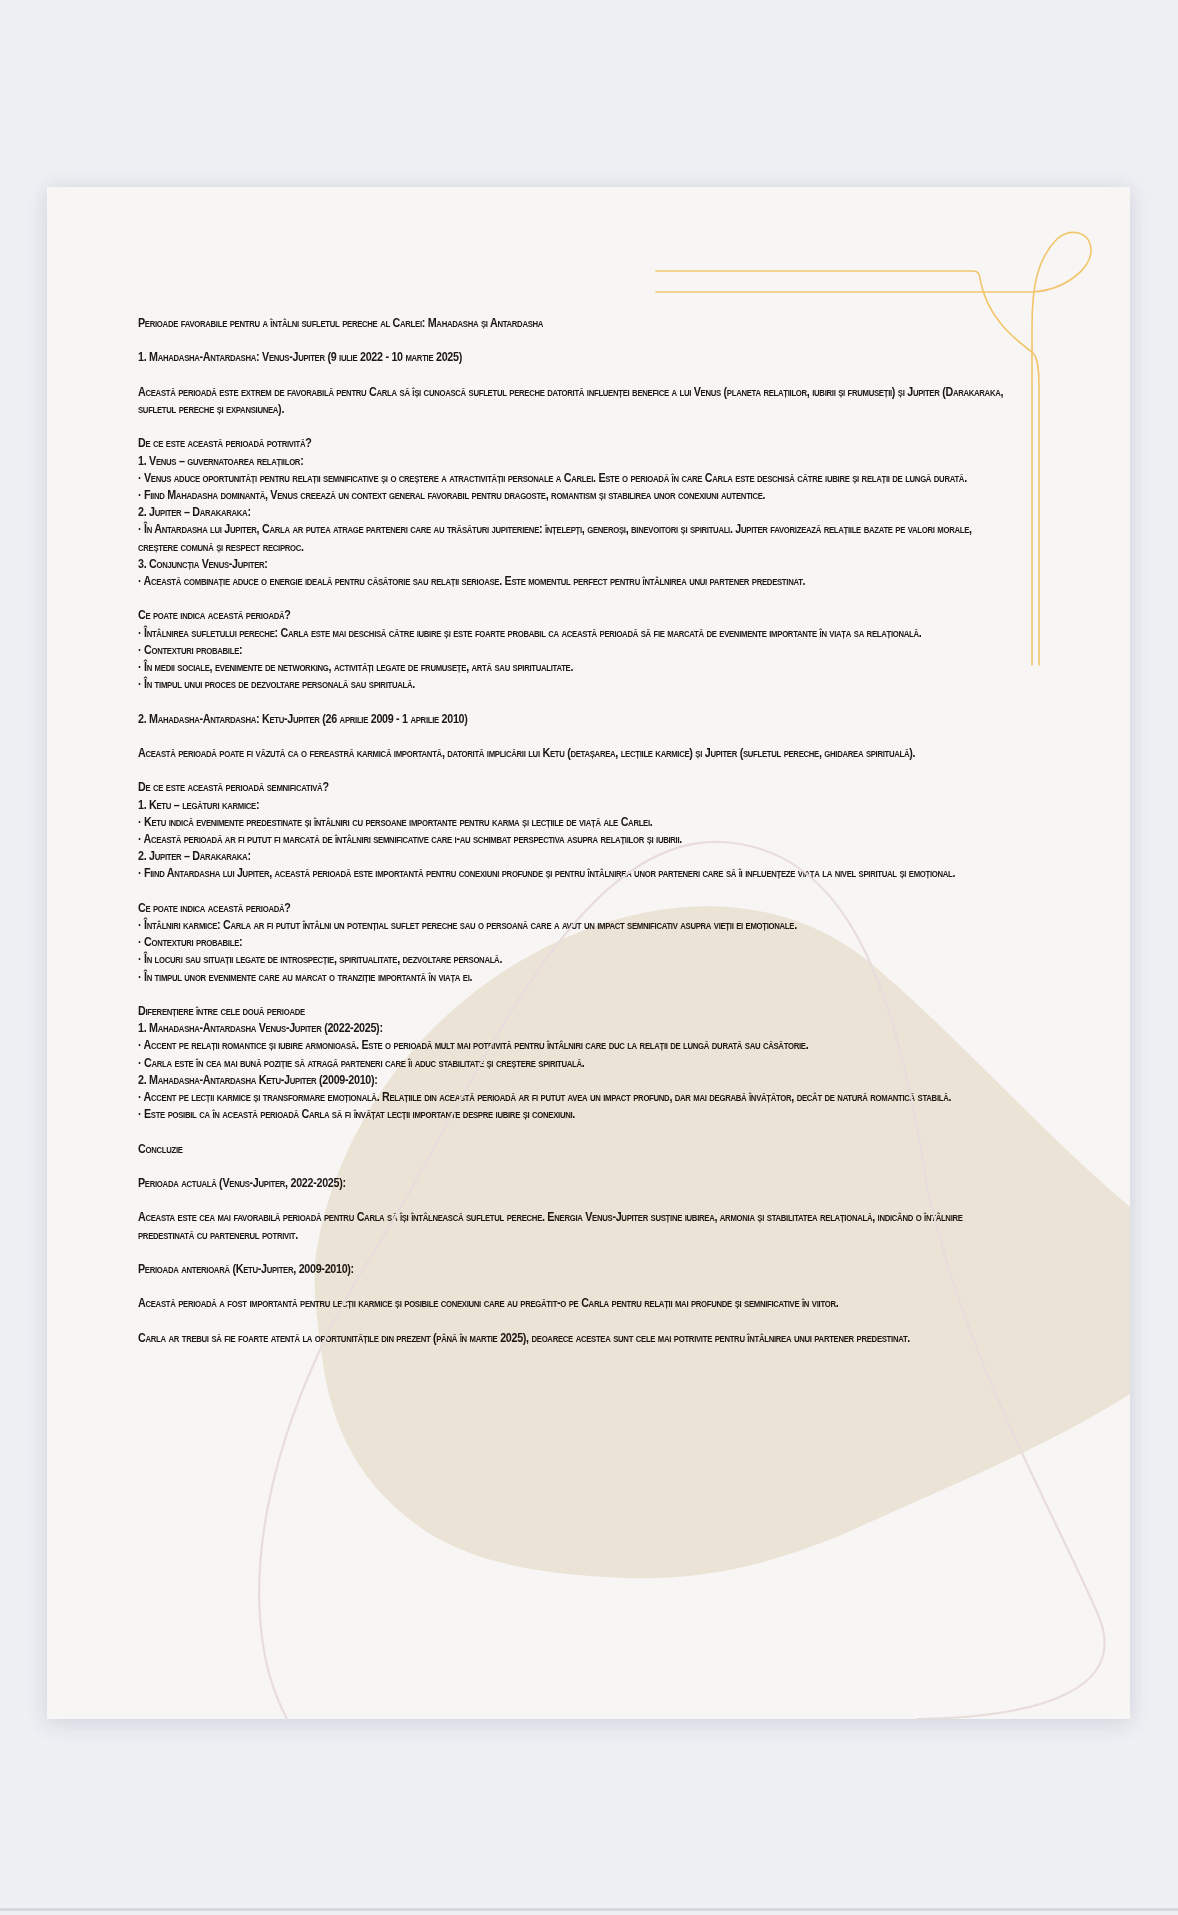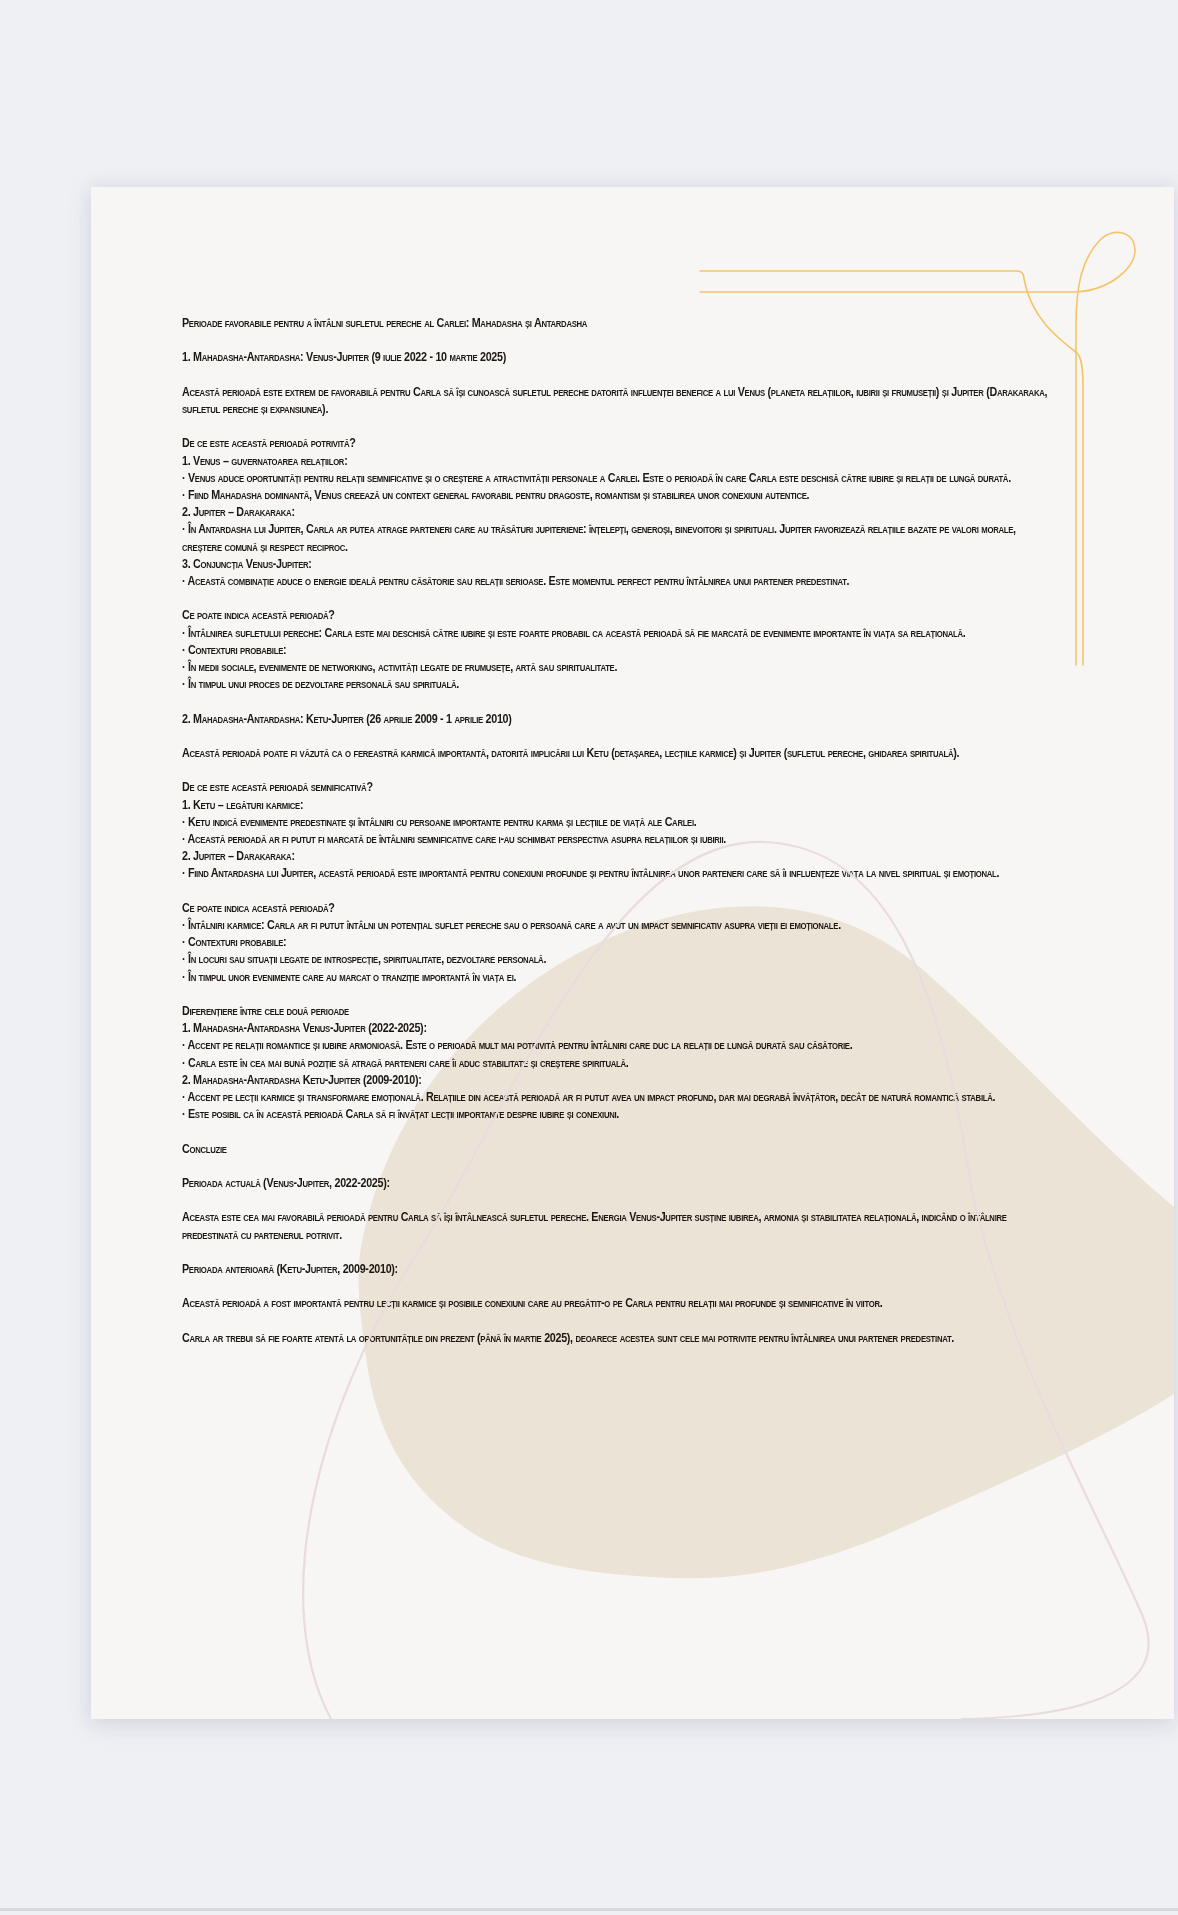--- a/index.html
+++ b/index.html
@@ -7,21 +7,20 @@
     width:1178px; height:1915px; position:relative; overflow:hidden;
     background:#eff0f4;
     font-family:"Liberation Sans", sans-serif;
   }
   .bottom-rule { position:absolute; left:0; right:0; top:1908px; height:3px; background:#d6d8de; }
   .page {
     position:absolute; left:47px; top:187px; width:1083px; height:1532px;
     background:#f8f6f4;
     box-shadow: 0 0 18px rgba(170,172,190,0.28), 0 8px 22px rgba(170,172,190,0.22);
     overflow:hidden;
-    margin-left:44px;
   }
   .deco { position:absolute; left:0; top:0; width:1083px; height:1532px; }
   .deco-blob { mix-blend-mode:multiply; }
   .text-layer {
     position:absolute; left:91px; top:128px; width:920px;
     font-weight:bold; font-variant:small-caps;
     font-size:12.5px; color:#1c1713; letter-spacing:-0.35px;
     line-height:17.2px;
     transform:scaleX(0.86); transform-origin:0 0;
     width:1070px;

